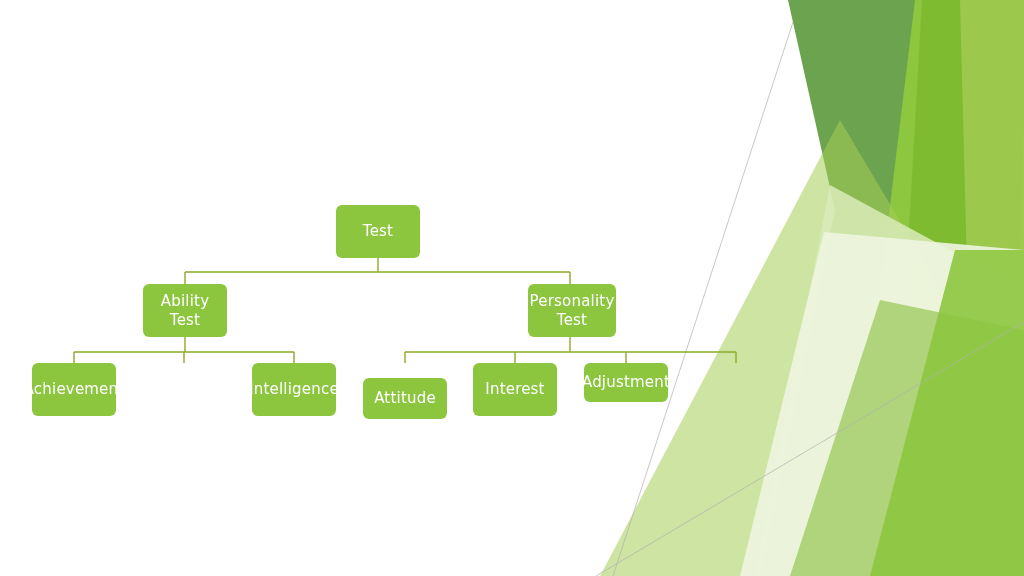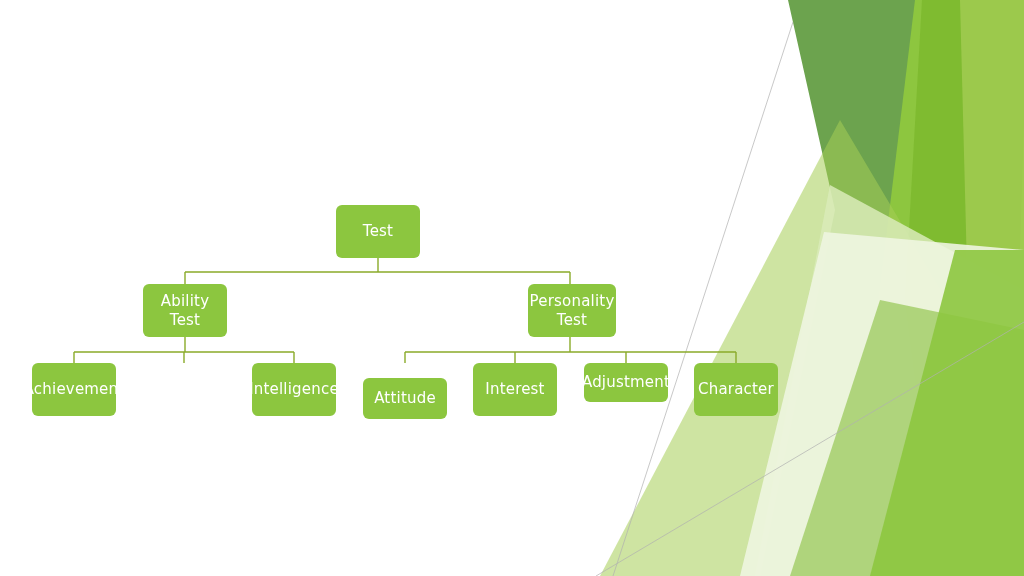--- a/index.html
+++ b/index.html
@@ -91,16 +91,15 @@
     <div class="node" style="left:143px;top:284px;width:84px;height:53px;background:#8cc63f;">Ability Test</div>
     <div class="node" style="left:528px;top:284px;width:88px;height:53px;background:#8cc63f;">Personality
 Test</div>
 
     <div class="node" style="left:32px;top:363px;width:84px;height:53px;background:#8cc63f;">Achievement</div>
     <div class="node" style="left:252px;top:363px;width:84px;height:53px;background:#8cc63f;">Intelligence</div>
 
     <div class="node" style="left:363px;top:378px;width:84px;height:41px;background:#8cc63f;">Attitude</div>
     <div class="node" style="left:473px;top:363px;width:84px;height:53px;background:#8cc63f;">Interest</div>
     <div class="node" style="left:584px;top:363px;width:84px;height:39px;background:#8cc63f;">Adjustment</div>
-    <div class="node" style="left:694px;top:363px;width:84px;height:53px;background:#8cc63f;">Character</div>
 
   </div>
 </div>
 
 </body></html>

